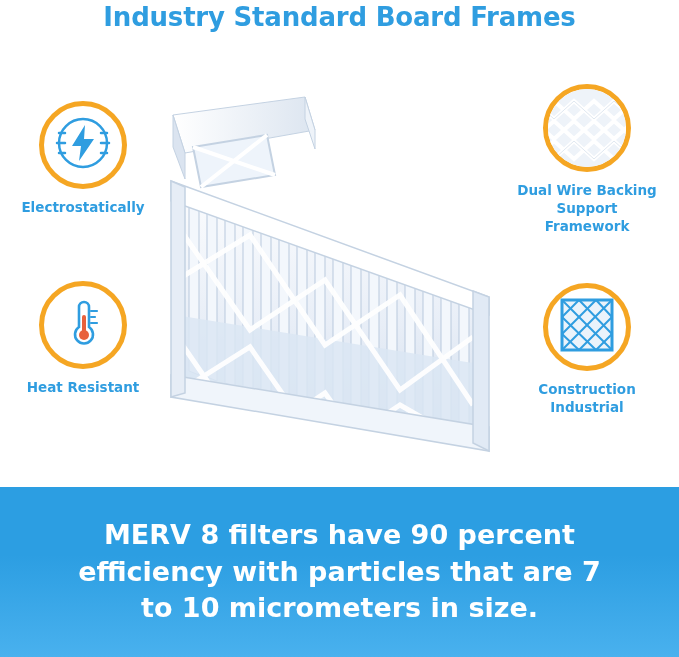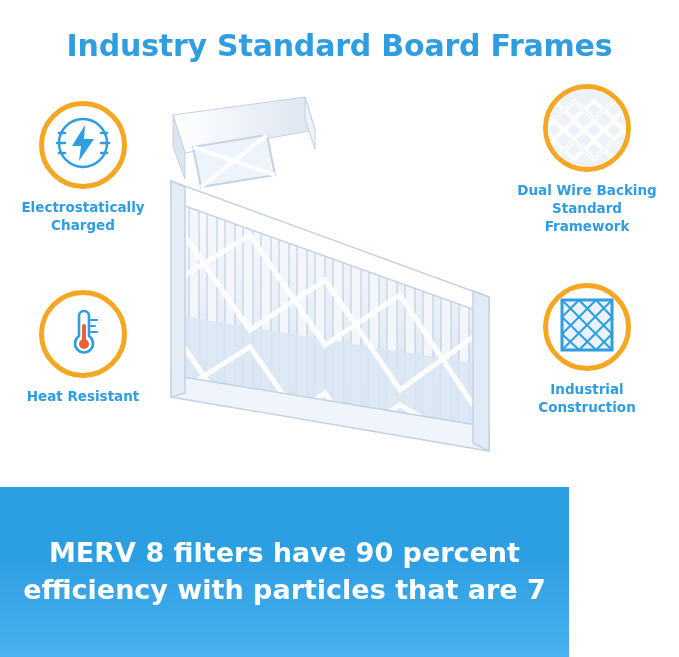--- a/index.html
+++ b/index.html
@@ -20,26 +20,25 @@
     background: #ffffff;
   }
 
   
   .title {
     position: absolute;
     top: 2px;
     left: 0;
     width: 679px;
     text-align: center;
-    font-size: 30px;
+    font-size: 26px;
     font-weight: bold;
     color: #2f9de0;
     letter-spacing: -0.2px;
     font-family: "DejaVu Sans", sans-serif;
-    margin-top: 26px;
   }
 
   
   .feature {
     position: absolute;
     width: 150px;
     text-align: center;
   }
   .feature .ring {
     width: 88px;
@@ -59,39 +58,39 @@
     margin-top: 9px;
     font-size: 13.5px;
     font-weight: bold;
     color: #2f9de0;
     line-height: 1.35;
     font-family: "DejaVu Sans", sans-serif;
   }
   .caption .line { display: block; }
 
   #feat-electro { left: 8px; top: 101px; }
-  #feat-heat    { left: 8px; top: 290px; }
+  #feat-heat    { left: 8px; top: 281px; }
   #feat-wire    { left: 512px; top: 84px; text-align: center; }
   #feat-indus   { left: 512px; top: 283px; }
 
   
   .filter-art {
     position: absolute;
     left: 155px;
     top: 75px;
     width: 350px;
     height: 400px;
   }
 
   
   .banner {
     position: absolute;
     left: 0;
     top: 487px;
-    width: 569px;
+    width: 679px;
     height: 170px;
     background: linear-gradient(180deg, #2c9ee2 0%, #2c9ee2 40%, #49b1ee 100%);
     display: flex;
     align-items: center;
     justify-content: center;
   }
   .banner-text {
     width: 600px;
     text-align: center;
     color: #ffffff;
@@ -181,21 +180,20 @@
         <svg width="56" height="56" viewBox="0 0 56 56" xmlns="http://www.w3.org/2000/svg">
           <circle cx="28" cy="28" r="24" fill="none" stroke="#2f9de0" stroke-width="2.5"></circle>
           <path d="M30 10 L17 31 L26 31 L24 46 L39 24 L29 24 Z" fill="#2f9de0"></path>
           <path d="M10 18 L4 18 M10 28 L2 28 M10 38 L4 38" stroke="#2f9de0" stroke-width="2.5" stroke-linecap="round"></path>
           <path d="M46 18 L52 18 M46 28 L54 28 M46 38 L52 38" stroke="#2f9de0" stroke-width="2.5" stroke-linecap="round"></path>
         </svg>
       </span>
     </div>
     <div class="caption">
       <span class="line">Electrostatically</span>
-      <span class="line">Charged</span>
     </div>
   </div>
 
   <div class="feature" id="feat-heat">
     <div class="ring">
       <span>
         <svg width="56" height="56" viewBox="0 0 56 56" xmlns="http://www.w3.org/2000/svg">
           <path d="M24 12 a5 5 0 0 1 10 0 v20 a9 9 0 1 1 -10 0 Z" fill="none" stroke="#2f9de0" stroke-width="2.6"></path>
           <circle cx="29" cy="40" r="5" fill="#e8613c"></circle>
           <rect x="27" y="20" width="4" height="18" rx="2" fill="#e8613c"></rect>
@@ -223,42 +221,43 @@
           </g>
           <g stroke="#d7e1ec" stroke-width="1" fill="none" opacity="0.8">
             <path d="M-10,18 L10,36 L30,18 L50,36 L70,18 L90,36"></path>
             <path d="M-10,58 L10,76 L30,58 L50,76 L70,58 L90,76"></path>
           </g>
         </svg>
       </span>
     </div>
     <div class="caption">
       <span class="line">Dual Wire Backing</span>
-      <span class="line">Standard Framework</span>
+      <span class="line">Support Framework</span>
     </div>
   </div>
 
   <div class="feature" id="feat-indus">
     <div class="ring">
       <span>
         <svg width="60" height="60" viewBox="0 0 60 60" xmlns="http://www.w3.org/2000/svg">
           <rect x="5" y="5" width="50" height="50" fill="#eaf3fb" stroke="#2f9de0" stroke-width="3"></rect>
           <g stroke="#2f9de0" stroke-width="2" fill="none">
             <path d="M5,22 L22,5 M5,39 L39,5 M5,55 L55,5 M22,55 L55,22 M39,55 L55,39"></path>
             <path d="M5,39 L22,55 M5,22 L39,55 M5,5 L55,55 M22,5 L55,39 M39,5 L55,22"></path>
           </g>
         </svg>
       </span>
     </div>
     <div class="caption">
+      <span class="line">Construction</span>
       <span class="line">Industrial</span>
-      <span class="line">Construction</span>
     </div>
   </div>
 
   <div class="banner">
     <div class="banner-text">
       <span class="line">MERV 8 filters have 90 percent</span>
       <span class="line">efficiency with particles that are 7</span>
+      <span class="line">to 10 micrometers in size.</span>
     </div>
   </div>
 
 </div>
 
 </body></html>

